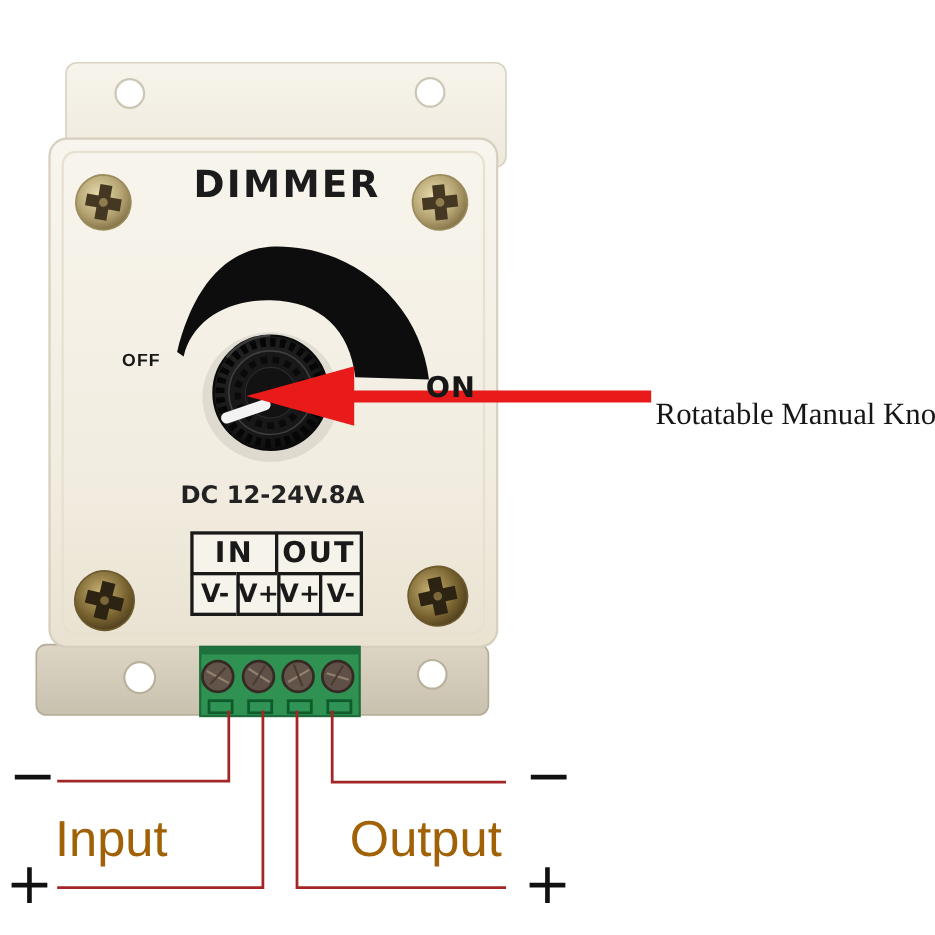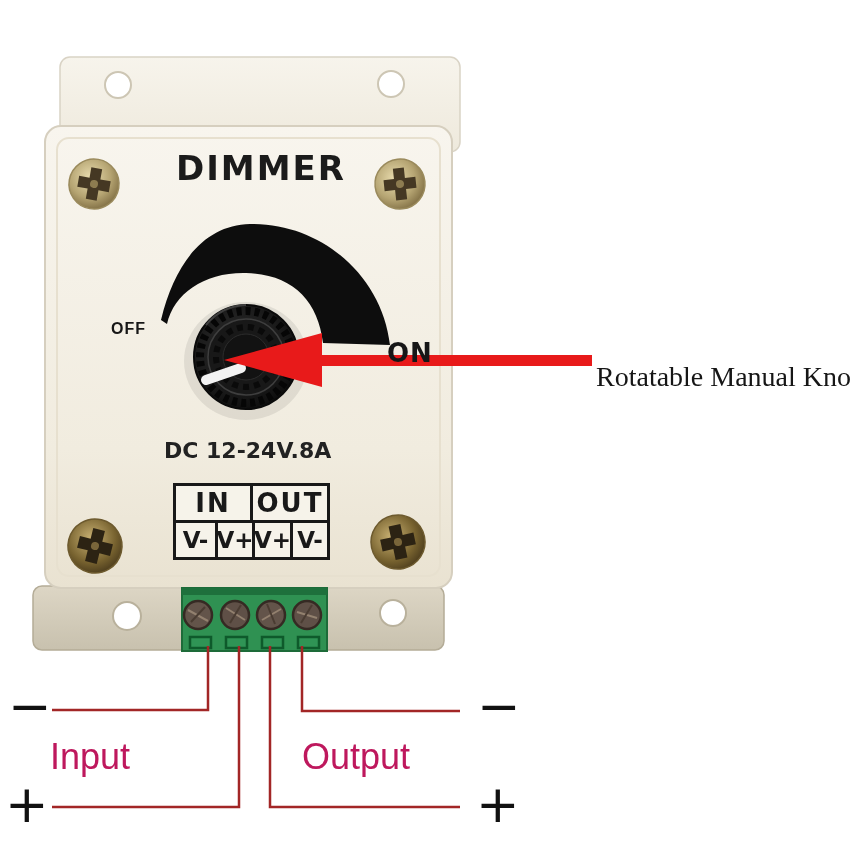--- a/index.html
+++ b/index.html
@@ -16,23 +16,23 @@
   .term-table { position:absolute; left:173px; top:483px; }
   .tt-row { display:flex;border-radius:13px; }
   .cell { border:3px solid #191919; background:#f6f3ea; display:flex; align-items:center; justify-content:center;
           font-family:"DejaVu Sans",sans-serif; font-weight:bold; color:#191919; }
   .r1 .cell { height:40px; font-size:26px; letter-spacing:2px; }
   .r2 .cell { height:40px; font-size:23px; margin-top:-3px; }
   .cell + .cell { margin-left:-3px; }
   .c-w80 { width:80px; } .c-w45 { width:45px; } .c-w40 { width:40px; } .c-w41 { width:41px; }
   .ann-title { left:597px; top:319px; font-weight:bold; font-size:33px; color:#111; }
   .ann-sub   { left:596px; top:363px; font-family:"Liberation Serif",serif; font-size:28px; color:#161616; }
-  .io-label  { font-size:36px; color:#be185d; }
+  .io-label  { font-size:46px; color:#a16207; }
   .input-label  { left:50px;  top:739px; }
-  .output-label { left:302px; top:739px; }
+  .output-label { left:318px; top:739px; }
   .sym { font-family:"DejaVu Sans",sans-serif; font-size:52px; color:#111; }
   .minus-left  { left:8px;   top:680px; }
   .plus-left   { left:5px;   top:778px; }
   .minus-right { left:477px; top:680px; }
   .plus-right  { left:476px; top:778px; }
 </style>
 </head>
 <body>
 
 <div class="stage">

